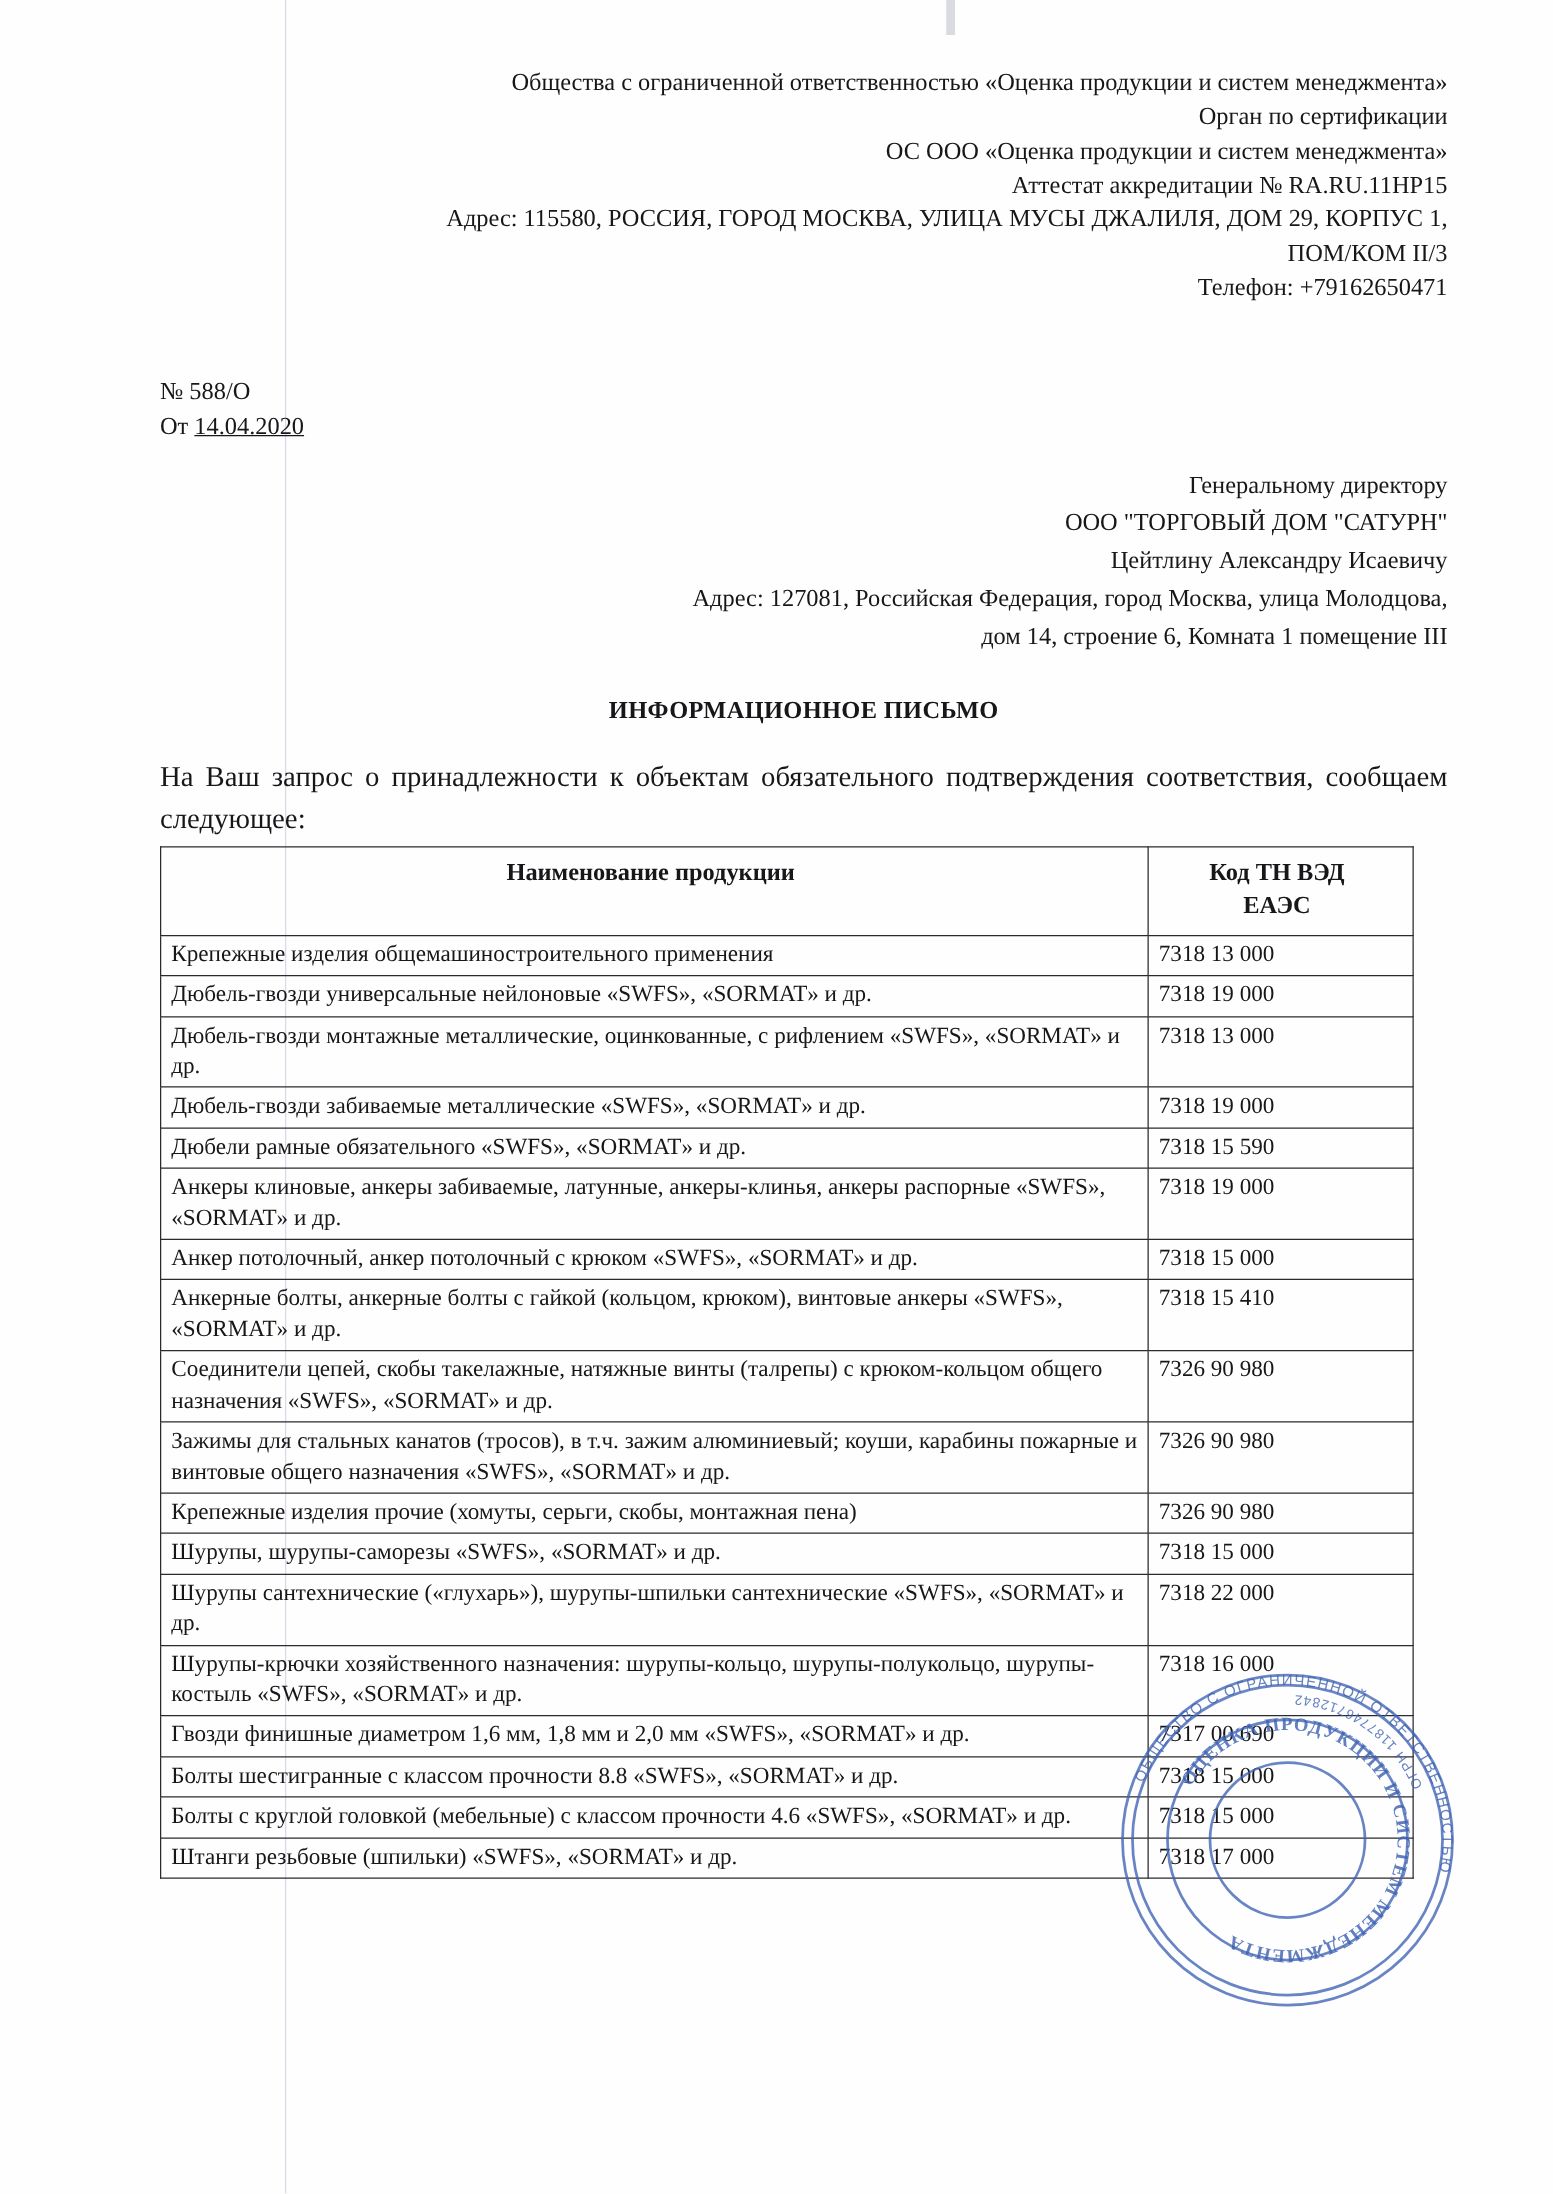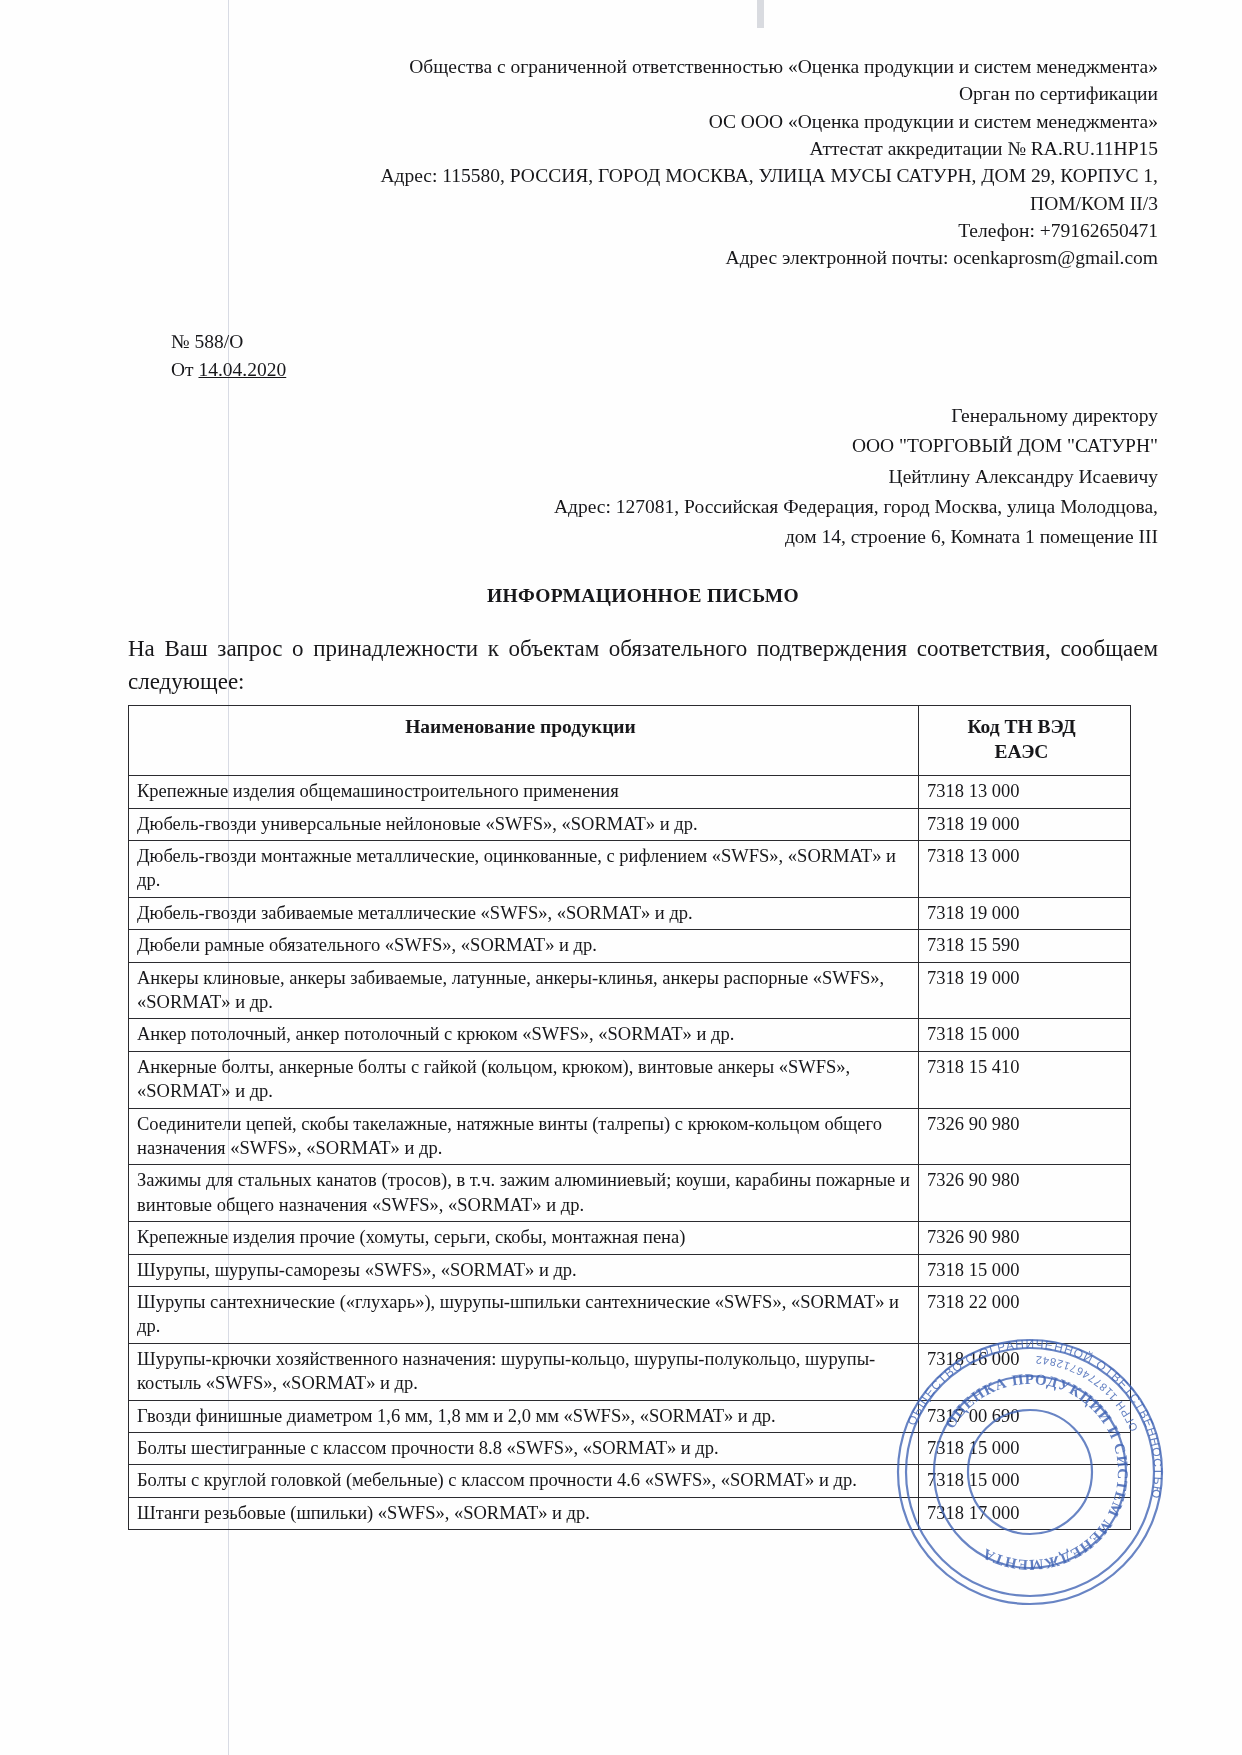--- a/index.html
+++ b/index.html
@@ -50,21 +50,20 @@
   .header-block div {
     margin-bottom: 1px;
   }
   .ref-block {
     margin-top: 56px;
     font-size: 19.5px;
     line-height: 1.45;
   }
   .ref-block .ref-line {
     white-space: nowrap;
-    margin-left: 43px;
   }
   .ref-date-underline {
     text-decoration: underline;
   }
   .addressee {
     margin-top: 18px;
     text-align: right;
     font-size: 19.5px;
     line-height: 1.45;
   }
@@ -129,24 +128,23 @@
   <div class="scan-line-left"></div>
   <div class="scan-mark-top"></div>
 
   <div class="content">
 
     <div class="header-block">
       <div>Общества с ограниченной ответственностью «Оценка продукции и систем менеджмента»</div>
       <div>Орган по сертификации</div>
       <div>ОС ООО «Оценка продукции и систем менеджмента»</div>
       <div>Аттестат аккредитации № RA.RU.11НР15</div>
-      <div>Адрес: 115580, РОССИЯ, ГОРОД МОСКВА, УЛИЦА МУСЫ САТУРН, ДОМ 29, КОРПУС 1,</div>
+      <div>Адрес: 115580, РОССИЯ, ГОРОД МОСКВА, УЛИЦА МУСЫ ДЖАЛИЛЯ, ДОМ 29, КОРПУС 1,</div>
       <div>ПОМ/КОМ II/3</div>
       <div>Телефон: +79162650471</div>
-      <div>Адрес электронной почты: ocenkaprosm@gmail.com</div>
     </div>
 
     <div class="ref-block">
       <div class="ref-line">№ 588/О</div>
       <div class="ref-line"><span>От </span><span class="ref-date-underline">14.04.2020</span></div>
     </div>
 
     <div class="addressee">
       <div>Генеральному директору</div>
       <div>ООО "ТОРГОВЫЙ ДОМ "САТУРН"</div>

